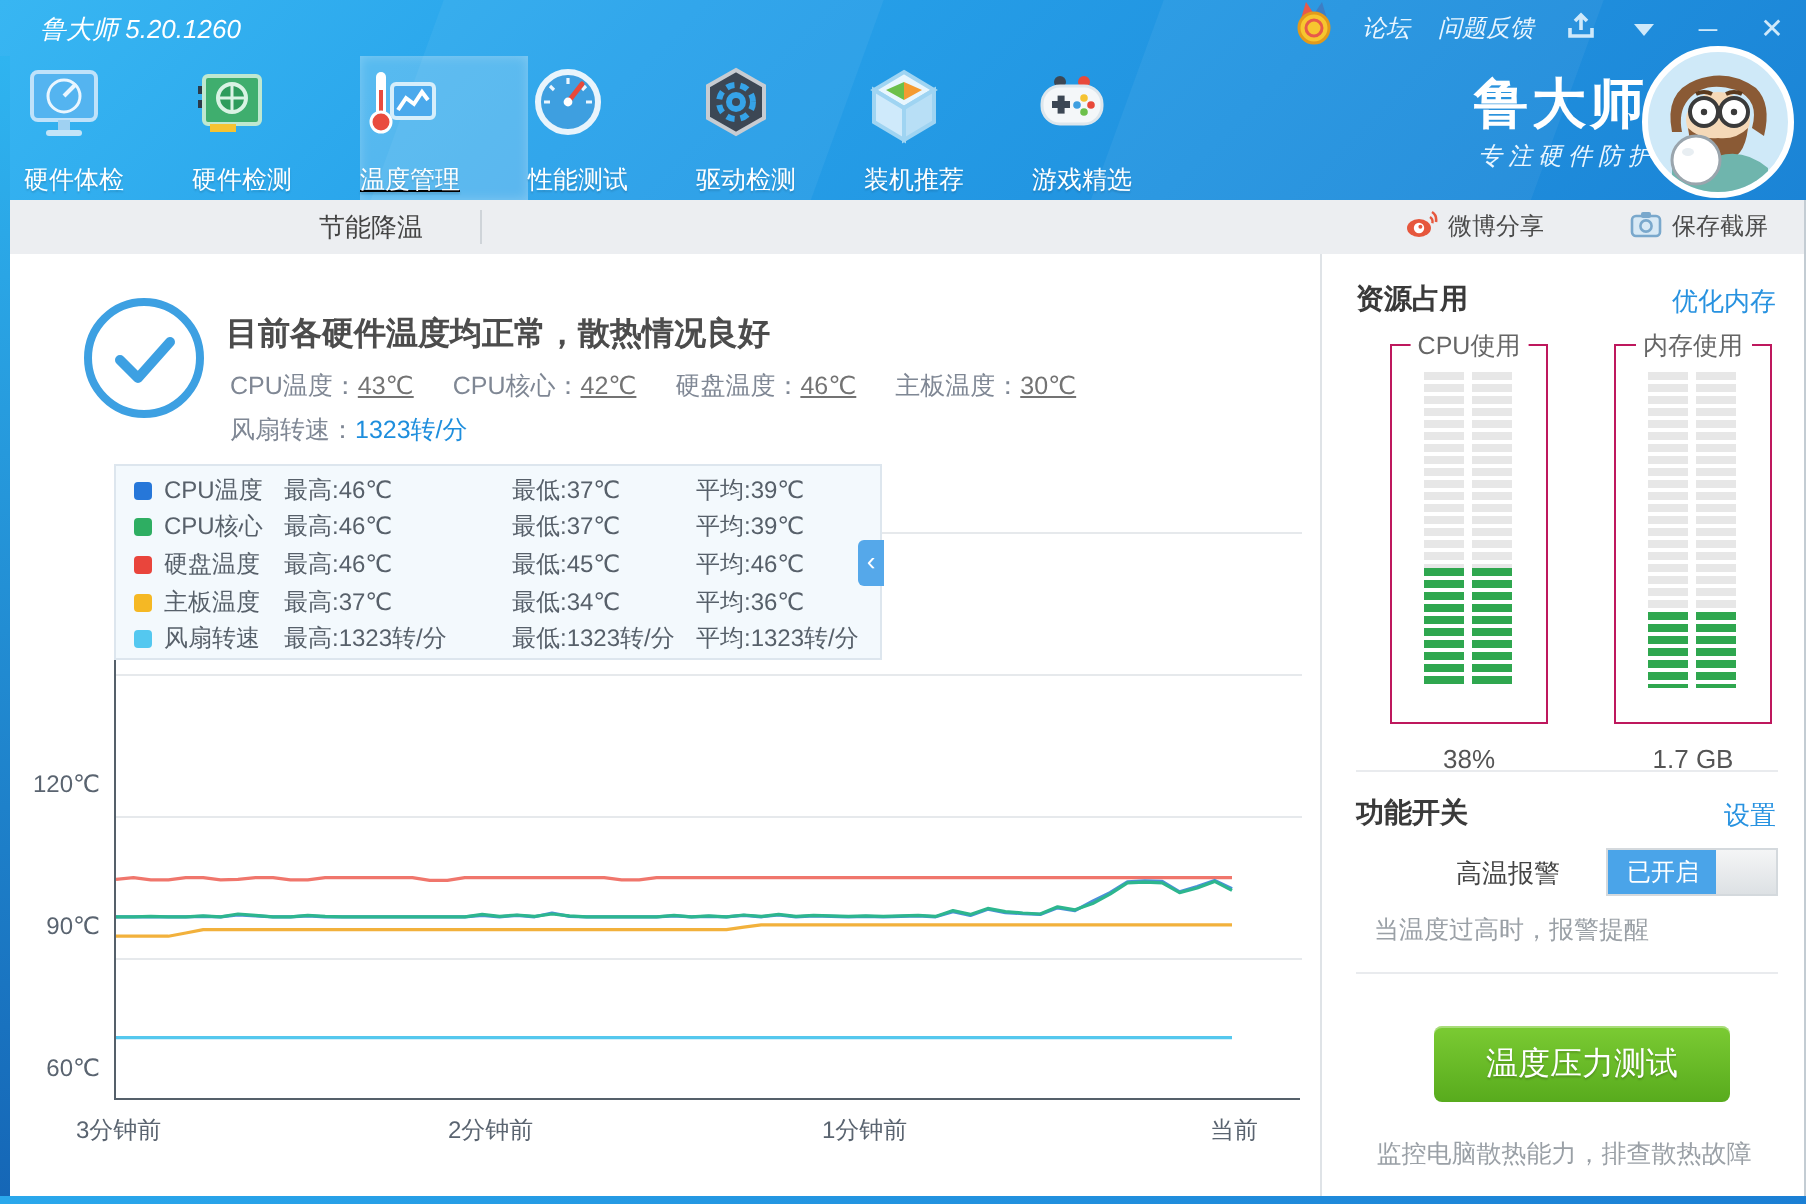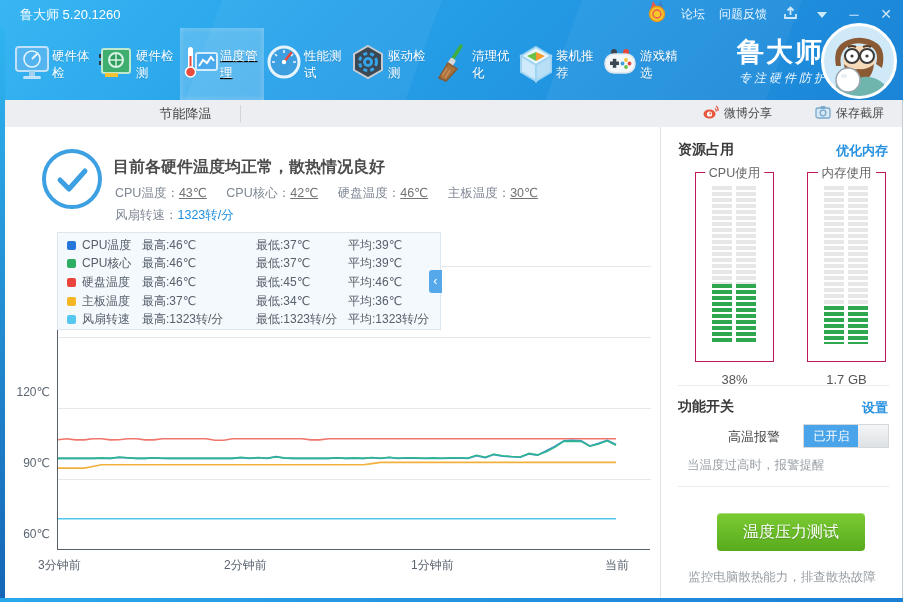--- a/index.html
+++ b/index.html
@@ -5,29 +5,29 @@
   * { margin:0; padding:0; box-sizing:border-box; }
   html,body { background:#9aa5ad; }
   body { font-family:"Liberation Sans","DejaVu Sans",sans-serif; }
   .window { position:relative; width:903px; height:602px; background:#fff; overflow:hidden; }
 
   
   .header { position:absolute; left:0; top:0; width:903px; height:100px;
     background:linear-gradient(135deg,#38b6f2 0%,#27a2ea 35%,#1b84d6 100%); }
   .header .streak { position:absolute; width:220px; height:200px; background:rgba(255,255,255,0.05);
     transform:skewX(-20deg); top:-40px; pointer-events:none; }
-  .titlebar { position:absolute; left:0; top:0; width:100%; height:28px; }
+  .titlebar { position:absolute; left:0; top:0; width:100%; height:28px;font-style:italic; }
   .app-title { position:absolute; left:20px; top:6px; color:#fff; font-size:13px; }
   .tb-right { position:absolute; right:8px; top:0; height:28px; display:flex; align-items:center; gap:14px; }
   .tb-link { color:#eaf6ff; font-size:12px; cursor:pointer; }
   .tb-glyph { color:#cfe9fa; font-size:13px; width:18px; text-align:center; cursor:pointer; }
   .tb-close { font-size:14px; font-weight:bold; }
 
   .nav { position:absolute; left:12px; top:28px; height:72px; display:flex; }
-  .nav-item { width:84px; height:72px; display:flex; align-items:center; cursor:pointer; }
+  .nav-item { width:84px; height:72px; display:flex; flex-direction:column; cursor:pointer; }
   .nav-item.active { background:rgba(255,255,255,0.20); box-shadow:inset 0 0 6px rgba(255,255,255,0.25);text-decoration:underline; }
   .nav-item svg { margin-top:5px; }
   .nav-label { color:#fff; font-size:12.5px; margin-top:2px; text-shadow:0 1px 1px rgba(0,0,0,0.15); }
 
   .logo-name { position:absolute; left:737px; top:34px; color:#fff; font-size:27px; font-weight:bold; letter-spacing:2px; }
   .logo-tag { position:absolute; left:739px; top:70px; color:#eaf6ff; font-size:12px; letter-spacing:3px; font-style:italic; }
   .mascot { position:absolute; left:821px; top:23px; width:76px; height:76px; border-radius:50%;
     background:#cfe9f8; border:3px solid #fff; overflow:hidden; z-index:4; }
 
   
@@ -65,21 +65,21 @@
     border-left:1px solid #55606a; border-bottom:1px solid #55606a; }
   .gridline { position:absolute; left:0; width:593px; height:1px; background:#e6e9ec; }
   .plot svg { position:absolute; left:0; top:0; }
   .ylab { position:absolute; left:4px; width:46px; text-align:right; font-size:12px; color:#5a6470; }
   .xlab { position:absolute; font-size:12px; color:#5a6470; top:430px; }
 
   
   .sidebar { position:absolute; left:660px; top:127px; width:243px; height:471px; background:#fff;
     border-left:1px solid #dfe3e7; }
   .sb-h { position:absolute; left:17px; font-size:14px; font-weight:bold; color:#3a3a3a; }
-  .sb-link { position:absolute; right:15px; font-size:13px; color:#2792e0; cursor:pointer;font-weight:bold; }
+  .sb-link { position:absolute; right:15px; font-size:13px; color:#2792e0; cursor:pointer; }
   .gauge { position:absolute; width:79px; height:190px; border:1px solid #be185d; top:45px; }
   .gauge-title { position:absolute; top:-8px; left:50%; transform:translateX(-50%); background:#fff;
     padding:0 4px; font-size:12.5px; color:#666; white-space:nowrap; }
   .bars { position:absolute; left:16px; top:13px; width:45px; height:158px; display:flex; gap:4px; }
   .bar-col { position:relative; width:20px; height:100%;
     background:repeating-linear-gradient(180deg,#e7e7e7 0 4px,#ffffff 4px 6px); }
   .bar-fill { position:absolute; left:0; bottom:0; width:100%;
     background:repeating-linear-gradient(180deg,#2fa74f 0 4px,#ffffff 4px 6px); }
   .gauge-val { position:absolute; bottom:-26px; width:100%; text-align:center; font-size:13px; color:#555; }
   .sb-divider { position:absolute; left:17px; width:211px; height:1px; background:#e9ebee; }
@@ -186,29 +186,20 @@
         <span><svg width="40" height="42" viewBox="0 0 40 42">
           <polygon points="20,2 34,10 34,26 20,34 6,26 6,10" fill="#3c4754" stroke="#c7ccd2" stroke-width="2"></polygon>
           <circle cx="20" cy="18" r="8.5" fill="none" stroke="#35a3e8" stroke-width="3" stroke-dasharray="4 3"></circle>
           <circle cx="20" cy="18" r="5" fill="#35a3e8"></circle>
               <circle cx="20" cy="18" r="2" fill="#3c4754"></circle>
         </svg></span>
         <span class="nav-label">驱动检测</span>
       </div>
       <div class="nav-item">
         <span><svg width="40" height="42" viewBox="0 0 40 42">
-          <path d="M29 2 L18 19" stroke="#3fae3f" stroke-width="3.5" stroke-linecap="round"></path>
-          <rect x="15" y="16" width="9" height="6" rx="2" transform="rotate(-55 19 19)" fill="#d8d8d8"></rect>
-          <path d="M7 34 L16 19 L25 25 L14 37 Z" fill="#a9713c" stroke="#8a5a2e" stroke-width="1.5"></path>
-          <path d="M10 32 L15 24 M13 34 L18 26" stroke="#c89058" stroke-width="1.5"></path>
-        </svg></span>
-        <span class="nav-label">清理优化</span>
-      </div>
-      <div class="nav-item">
-        <span><svg width="40" height="42" viewBox="0 0 40 42">
           <polygon points="20,3 35,12 20,21 5,12" fill="#e8f6fe" stroke="#9fd4f2" stroke-width="2"></polygon>
           <polygon points="20,8 29,12 20,17" fill="#f59b31"></polygon>
               <polygon points="20,8 11,12 20,17" fill="#6cc04a"></polygon>
           <polygon points="5,12 20,21 20,37 5,28" fill="#cfeafb" stroke="#9fd4f2" stroke-width="2"></polygon>
           <polygon points="35,12 20,21 20,37 35,28" fill="#b8dff6" stroke="#9fd4f2" stroke-width="2"></polygon>
         </svg></span>
         <span class="nav-label">装机推荐</span>
       </div>
       <div class="nav-item">
         <span><svg width="40" height="42" viewBox="0 0 40 42">

